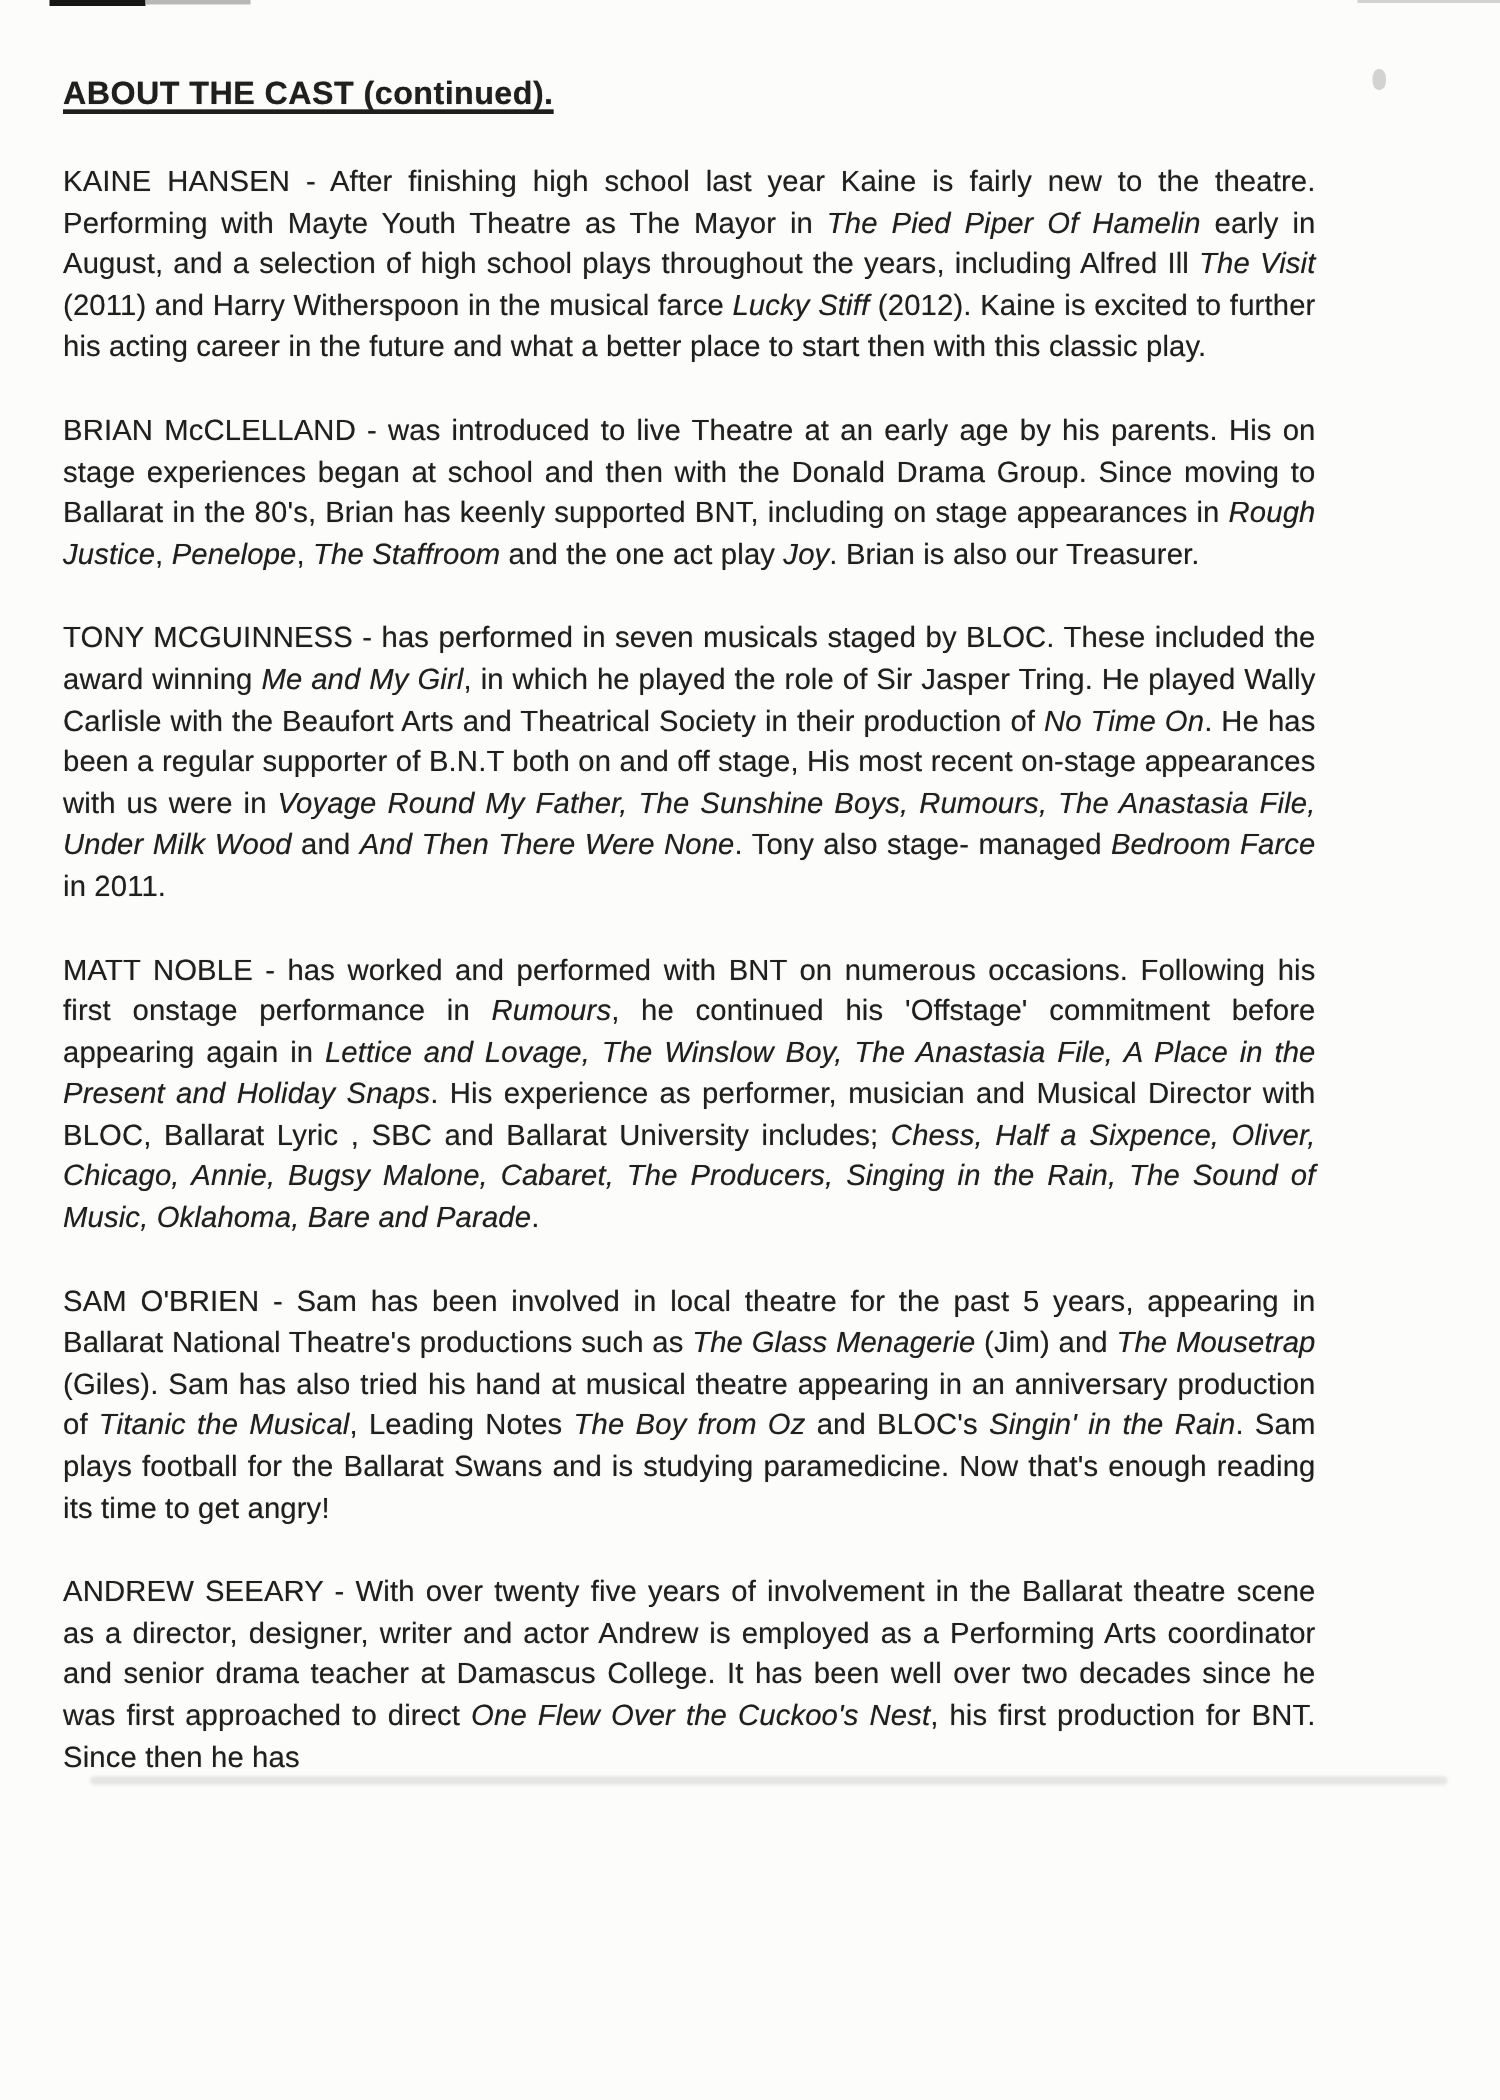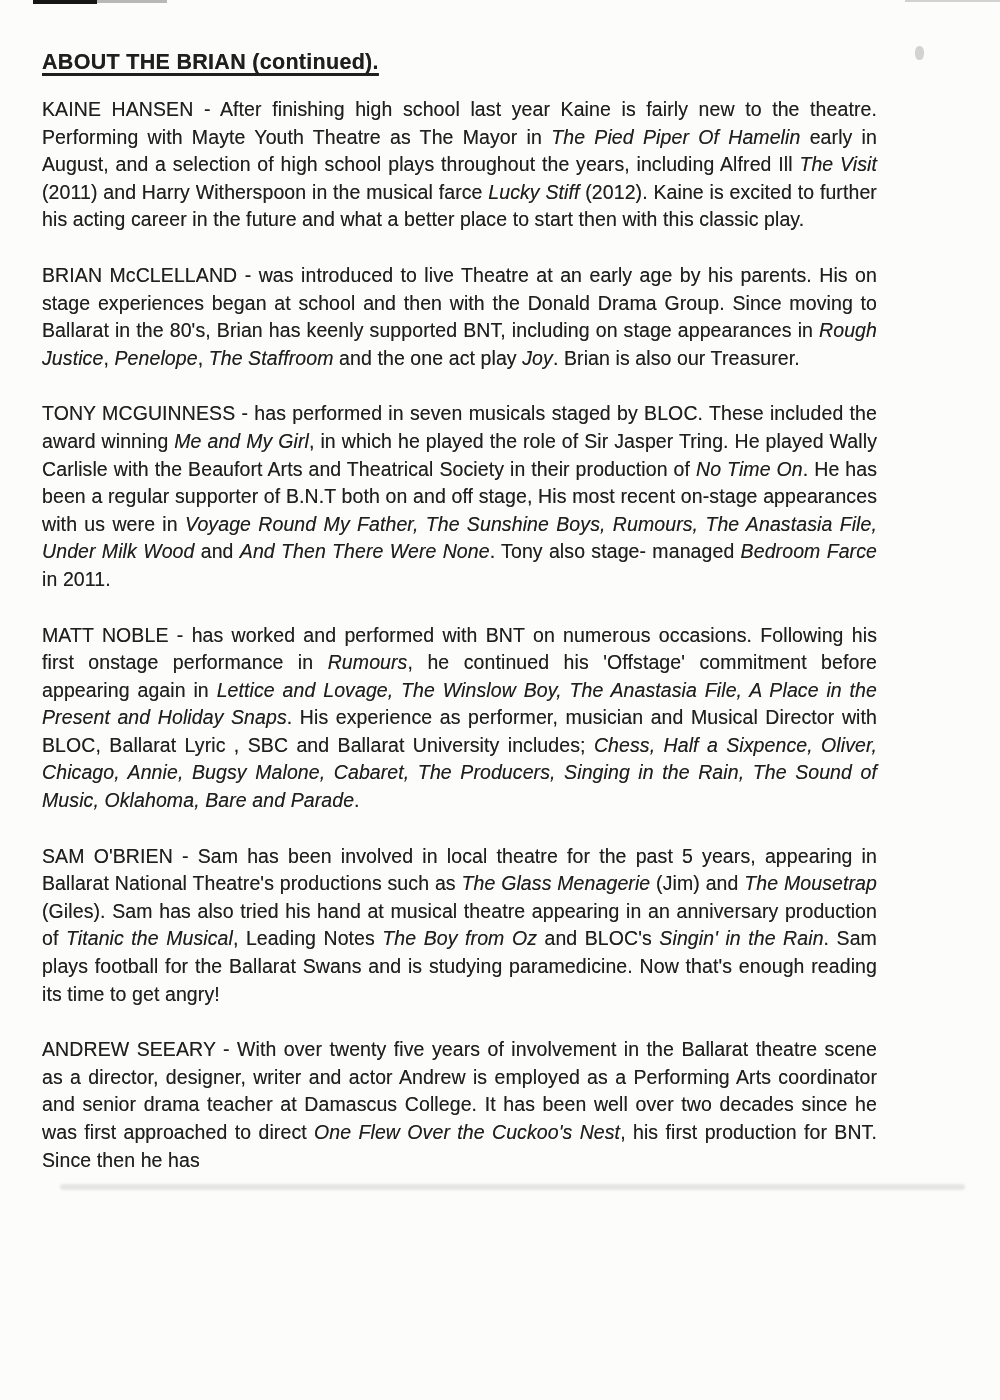--- a/index.html
+++ b/index.html
@@ -35,21 +35,21 @@
     font-weight: bold;
     letter-spacing: 0.3px;
     text-decoration: underline;
     text-decoration-thickness: 2.5px;
     text-underline-offset: 4px;
     text-shadow: 0 0 0.5px rgba(20,20,20,0.65);
   }
   .bios {
     position: absolute;
     left: 42px;
-    top: 96px;
+    top: 108px;
     width: 835px;
   }
   .bio {
     margin: 0 0 28px 0;
     font-size: 19.5px;
     line-height: 27.6px;
     text-align: justify;
     letter-spacing: 0.1px;
     text-shadow: 0 0 0.5px rgba(25,25,25,0.55);
   }
@@ -58,21 +58,21 @@
 </head>
 <body>
 
 <div class="page">
   <div class="mark mark-top-black"></div>
   <div class="mark mark-top-gray"></div>
   <div class="mark mark-top-right"></div>
   <div class="mark mark-right-smudge"></div>
   <div class="mark mark-mid-smudge"></div>
 
-  <h1 class="heading">ABOUT THE BRIAN (continued).</h1>
+  <h1 class="heading">ABOUT THE CAST (continued).</h1>
 
   <main class="bios" id="bios">
       <p class="bio"><span>KAINE HANSEN - After finishing high school last year Kaine is fairly new to the theatre. Performing with Mayte Youth Theatre as The Mayor in </span><em>The Pied Piper Of Hamelin</em><span> early in August, and a selection of high school plays throughout the years, including Alfred Ill </span><em>The Visit</em><span> (2011) and Harry Witherspoon in the musical farce </span><em>Lucky Stiff</em><span> (2012).  Kaine is excited to further his acting career in the future and what a better place to start then with this classic play.</span></p>
       <p class="bio"><span>BRIAN McCLELLAND - was introduced to live Theatre at an early age by his parents. His on stage experiences began at school and then with the Donald Drama Group. Since moving to Ballarat in the 80's, Brian has keenly supported BNT, including on stage appearances in </span><em>Rough Justice</em><span>, </span><em>Penelope</em><span>, </span><em>The Staffroom</em><span> and the one act play </span><em>Joy</em><span>. Brian is also our Treasurer.</span></p>
       <p class="bio"><span>TONY MCGUINNESS - has performed in seven musicals staged by BLOC. These included the award winning </span><em>Me and My Girl</em><span>, in which he played the role of Sir Jasper Tring. He played Wally Carlisle with the Beaufort Arts and Theatrical Society in their production of </span><em>No Time On</em><span>. He has been a regular supporter of B.N.T both on and off stage, His most recent on-stage appearances with us were in </span><em>Voyage Round My Father, The Sunshine Boys, Rumours, The Anastasia File, Under Milk Wood</em><span> and </span><em>And Then There Were None</em><span>. Tony also stage- managed </span><em>Bedroom Farce</em><span> in 2011.</span></p>
       <p class="bio"><span>MATT NOBLE - has worked and performed with BNT on numerous occasions. Following his first onstage performance in </span><em>Rumours</em><span>, he continued his 'Offstage' commitment before appearing again in </span><em>Lettice and Lovage, The Winslow Boy, The Anastasia File, A Place in the Present and Holiday Snaps</em><span>. His experience as performer, musician and Musical Director with BLOC, Ballarat Lyric , SBC and Ballarat University includes; </span><em>Chess, Half a Sixpence, Oliver, Chicago, Annie, Bugsy Malone, Cabaret, The Producers, Singing in the Rain, The Sound of Music, Oklahoma, Bare and Parade</em><span>.</span></p>
       <p class="bio"><span>SAM O'BRIEN - Sam has been involved in local theatre for the past 5 years, appearing in Ballarat National Theatre's productions such as </span><em>The Glass Menagerie</em><span> (Jim) and </span><em>The Mousetrap</em><span> (Giles). Sam has also tried his hand at musical theatre appearing in an anniversary production of </span><em>Titanic the Musical</em><span>, Leading Notes </span><em>The Boy from Oz</em><span> and BLOC's </span><em>Singin' in the Rain</em><span>. Sam plays football for the Ballarat Swans and is studying paramedicine. Now that's enough reading its time to get angry!</span></p>
       <p class="bio"><span>ANDREW SEEARY - With over twenty five years of involvement in the Ballarat theatre scene as a director, designer, writer and actor Andrew is employed as a Performing Arts coordinator and senior drama teacher at Damascus College. It has been well over two decades since he was first approached to direct </span><em>One Flew Over the Cuckoo's Nest</em><span>, his first production for BNT. Since then he has</span></p>
     </main>
 </div>

